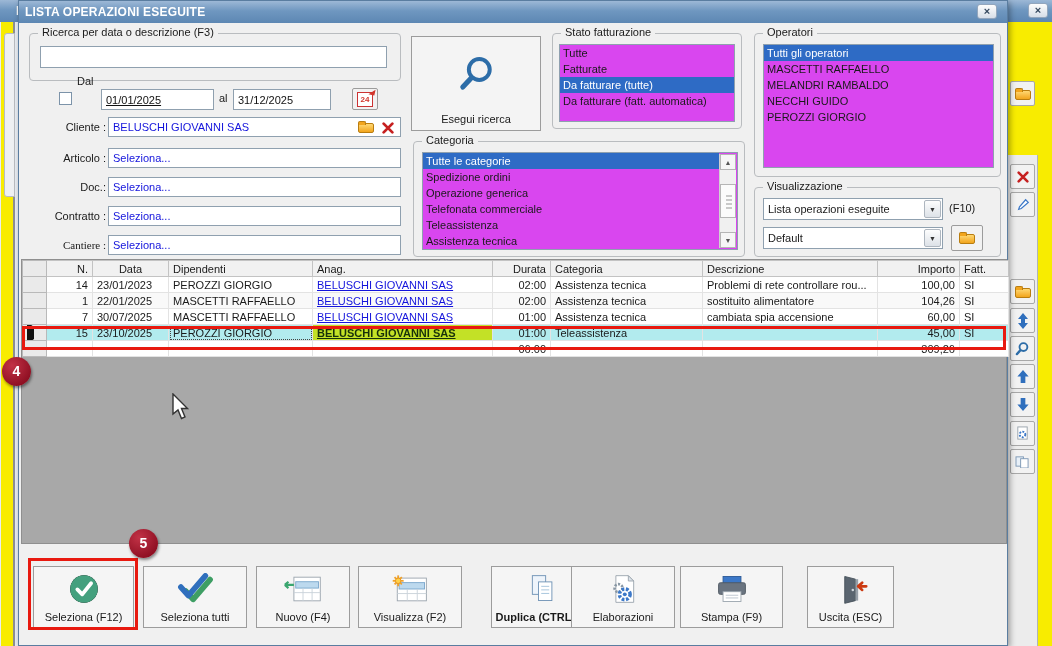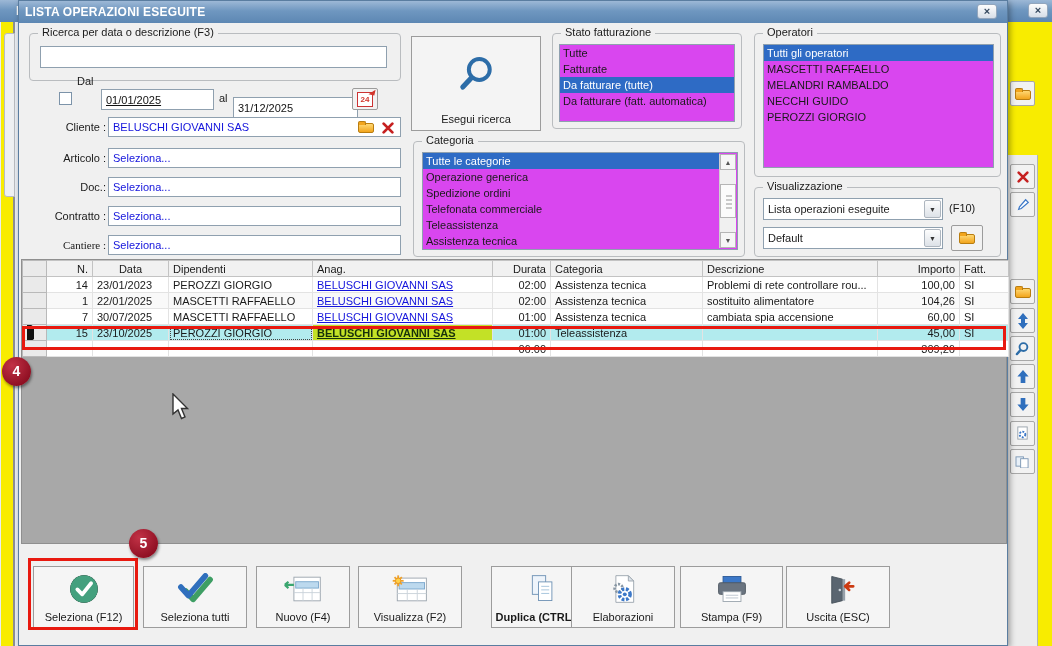--- a/index.html
+++ b/index.html
@@ -200,21 +200,21 @@
 
     <div class="groupbox" style="left:10px; top:32px; width:372px; height:48px;">
       <span class="legend">Ricerca per data o descrizione (F3)</span>
       <input class="tinput" style="left: 10px; top: 12px; width: 347px; height: 22px;" value="">
     </div>
 
     <span class="checkbox" style="left:40px; top:91px;"></span>
     <span style="position:absolute; left:58px; top:74px;">Dal</span>
     <input class="tinput" style="left: 82px; top: 88px; width: 113px; height: 21px; text-decoration: underline;" value="01/01/2025">
     <span style="position:absolute; left:200px; top:91px;">al</span>
-    <input class="tinput" style="left: 214px; top: 96px; width: 125px; height: 21px;" value="31/12/2025">
+    <input class="tinput" style="left: 214px; top: 88px; width: 98px; height: 21px;" value="31/12/2025">
     <span class="cal-btn" style="left:333px; top:87px;">
       <span class="cal-glyph">24</span>
     </span>
 
     <span class="fld-label" style="top:116px;">Cliente :</span>
     <div class="fld-box" style="top:116px;">
       <span class="blue-val">BELUSCHI GIOVANNI SAS</span>
       <span style="position:absolute; right:26px; top:3px;" class="folder-glyph">
           <span class="back"></span>
           <span class="tab"></span>
@@ -270,22 +270,22 @@
         <div class="li">MELANDRI RAMBALDO</div>
         <div class="li">NECCHI GUIDO</div>
         <div class="li">PEROZZI GIORGIO</div>
       </div>
     </div>
 
     <div class="groupbox" style="left:394px; top:140px; width:332px; height:116px;">
       <span class="legend">Categoria</span>
       <div class="listbox" style="left:8px; top:10px; width:316px; height:98px;">
         <div class="li sel" style="width:296px;">Tutte le categorie</div>
+        <div class="li">Spedizione ordini</div>
         <div class="li">Operazione generica</div>
-        <div class="li">Spedizione ordini</div>
         <div class="li">Telefonata commerciale</div>
         <div class="li">Teleassistenza</div>
         <div class="li">Assistenza tecnica</div>
         <div class="scrollbar">
           <div class="sb-arrow" style="top:0;">▲</div>
           <div class="sb-thumb">
               <span class="sb-grip"></span>
             </div>
           <div class="sb-arrow" style="bottom:0;">▼</div>
         </div>
@@ -487,21 +487,21 @@
           <rect x="4" y="9" width="30" height="13" rx="2" fill="#6a7480" stroke="#4d565f"></rect>
           <rect x="9" y="19" width="20" height="11" fill="#fff" stroke="#9aa4ad"></rect>
           <g stroke="#b8c2cb">
               <line x1="12" y1="23" x2="26" y2="23"></line>
               <line x1="12" y1="26" x2="26" y2="26"></line>
             </g>
         </svg>
       </div>
       <span class="tlabel">Stampa (F9)</span>
     </div>
-    <div class="tbtn" style="left:767px; width:104px;">
+    <div class="tbtn" style="left:788px; width:87px;">
       <div class="ticon">
         <svg width="34" height="30" viewBox="0 0 38 32">
           <path d="M12 2 L24 5 V29 L12 32 Z" fill="#5a6570" stroke="#45505a"></path>
           <rect x="24" y="5" width="3" height="24" fill="#97a0a9"></rect>
           <circle cx="21" cy="17" r="1.4" fill="#cfd6dc"></circle>
           <path d="M36 13 H27 M27 13 l4.5 -4 M27 13 l4.5 4" stroke="#cc3a11" stroke-width="3" fill="none" stroke-linecap="round" stroke-linejoin="round"></path>
         </svg>
       </div>
       <span class="tlabel">Uscita (ESC)</span>
     </div>

